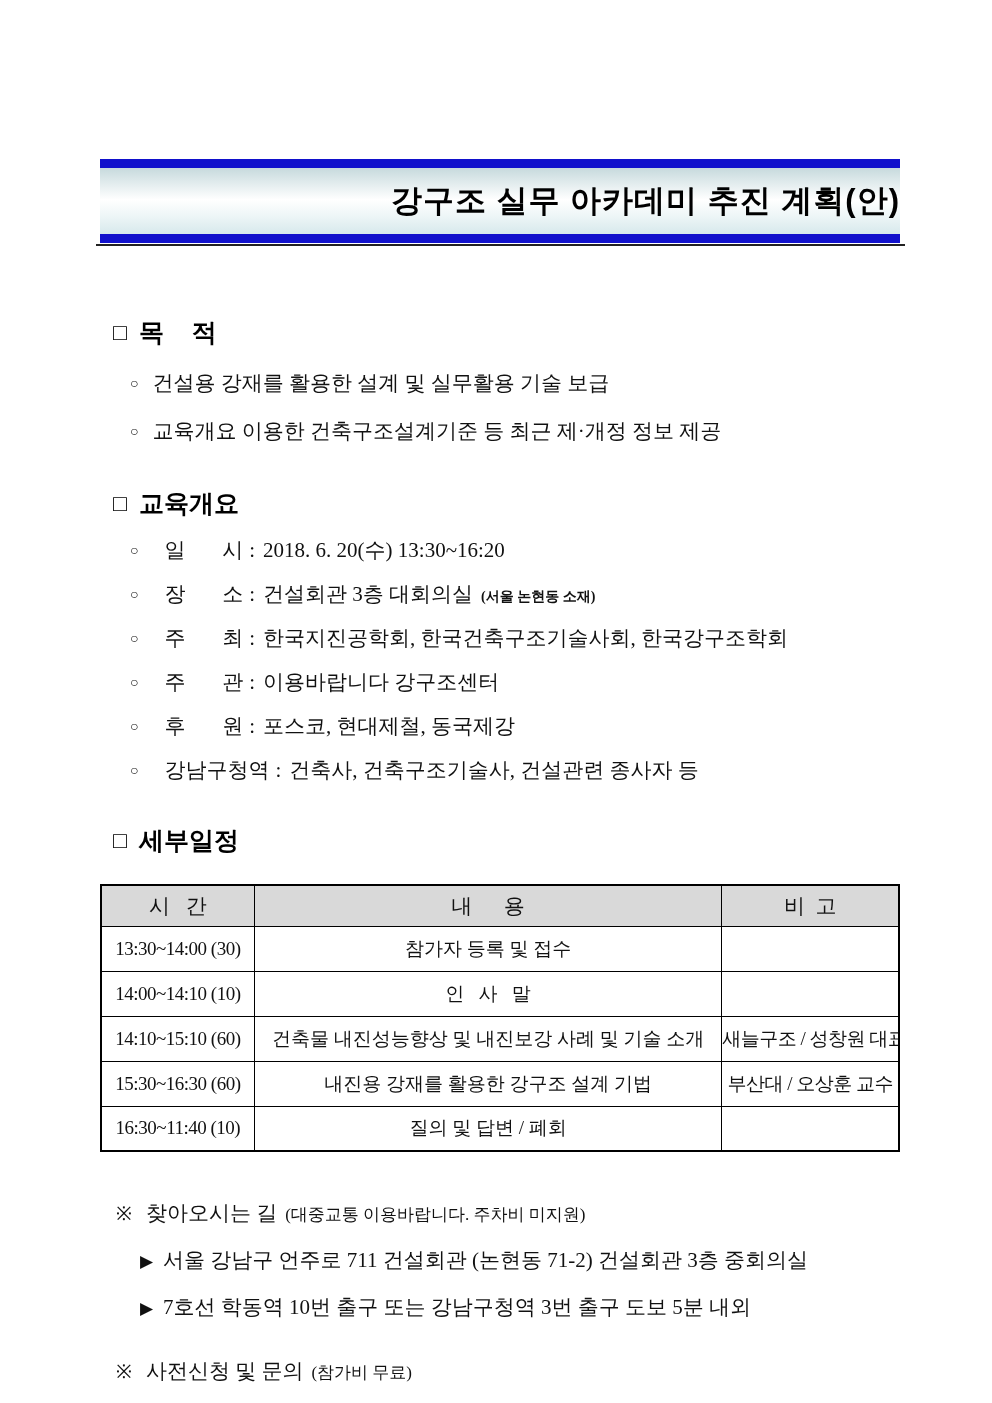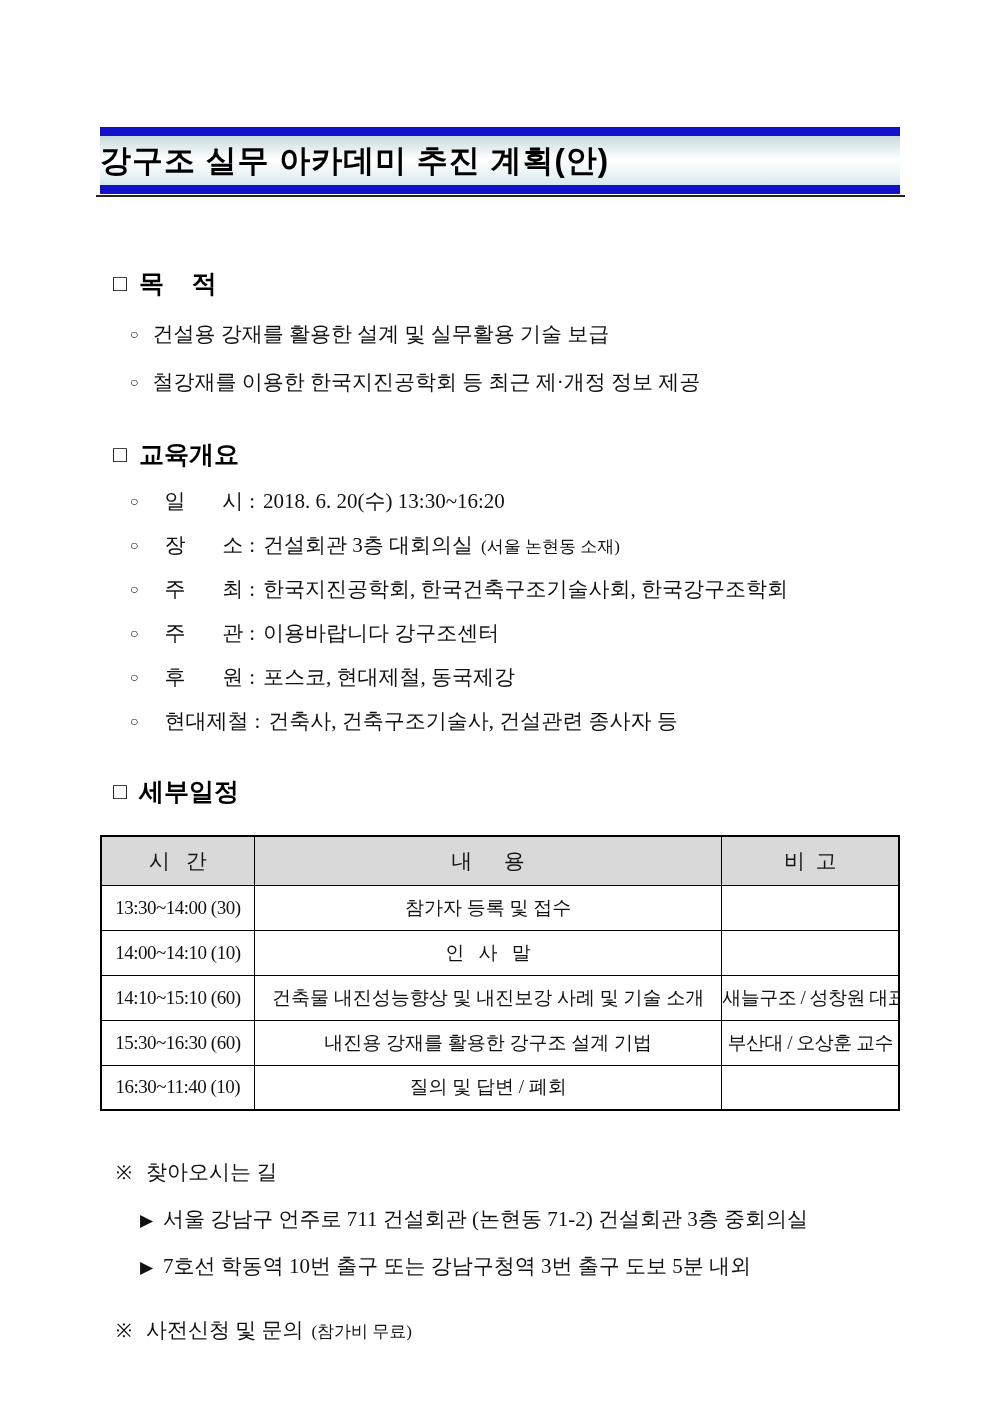--- a/index.html
+++ b/index.html
@@ -11,63 +11,63 @@
     overflow: hidden;
     position: relative;
   }
   .page { padding: 127px 92px 0 100px; }
 
   
   .banner {
     border-top: 9px solid #1111cc;
     border-bottom: 9px solid #1111cc;
     background: linear-gradient(180deg, #c7dadd 0%, #ffffff 48%, #eef6f7 72%, #d7e9ec 100%);
-    height: 67px;
-    display: flex; align-items: center; justify-content: flex-start;
+    height: 84px;
+    display: flex; align-items: center; justify-content: flex-end; margin-top: 32px;
   }
   .banner-title {
     font-family: "Liberation Sans", "DejaVu Sans", sans-serif;
     font-weight: bold; font-size: 31px; letter-spacing: 1px; color: #000;
     white-space: pre;
   }
   .banner-underline { height: 2px; background: #222; margin: 1px -5px 0 -4px; }
 
   
   .sec-heading {
     font-family: "Liberation Sans", "DejaVu Sans", sans-serif;
     font-weight: bold; font-size: 25px; color: #000;
     margin-left: 13px; display: flex; align-items: center; white-space: pre;
   }
   .sec-heading .marker { font-weight: normal; font-size: 23px; margin-right: 12px; }
 
   
   .line { font-size: 21px; white-space: pre; display: flex; align-items: baseline; }
   .bullet { font-size: 14px; margin: 0 14px 0 30px; position: relative; top: -2px; }
-  .small-note { font-size: 17px; }
+  .small-note { font-size: 14px; font-weight: bold; }
 
   .purpose-item { margin-top: 20px; }
   .overview-item { margin-top: 16px; }
   .overview-item .label { white-space: pre; margin-left: 12px; }
   .overview-item .colon { padding: 0 8px 0 6px; }
 
   
   table.schedule {
     width: 100%; margin-top: 27px;
     border-collapse: collapse;
     border: 2.5px solid #000;
     table-layout: fixed;
   }
   table.schedule th, table.schedule td {
     border: 1.2px solid #000;
     text-align: center; vertical-align: middle;
     white-space: pre; overflow: hidden;
   }
   table.schedule th {
     background: #d9d9d9; font-weight: normal;
-    font-size: 21px; height: 49px;
+    font-size: 21px; height: 41px;
   }
   table.schedule td { height: 45px; font-size: 19px; }
   td.time-cell { font-size: 16.5px; letter-spacing: -0.5px; }
   td.remark-cell { font-size: 16px; letter-spacing: -0.5px; }
   col.c-time { width: 19.2%; } col.c-content { width: 58.6%; } col.c-remark { width: 22.2%; }
 
   
   .note-heading { font-size: 21px; display: flex; align-items: baseline; margin-left: 16px; white-space: pre; }
   .note-heading .marker { margin-right: 14px; font-size: 19px; }
   .note-heading .paren { font-size: 17px; margin-left: 8px; }
@@ -93,21 +93,21 @@
 
   <div class="sec-heading gap-purpose">
     <span class="marker">□</span><span>목    적</span>
   </div>
   <div class="line purpose-item">
     <span class="bullet">○</span>
     <span>건설용 강재를 활용한 설계 및 실무활용 기술 보급</span>
   </div>
   <div class="line purpose-item">
     <span class="bullet">○</span>
-    <span>철강재를 이용한 한국지진공학회 등 최근 제·개정 정보 제공</span>
+    <span>교육개요 이용한 건축구조설계기준 등 최근 제·개정 정보 제공</span>
   </div>
 
   <div class="sec-heading gap-overview">
     <span class="marker">□</span><span>교육개요</span>
   </div>
 
   <div class="line overview-item">
     <span class="bullet">○</span>
     <span class="label">일       시</span>
     <span class="colon">:</span>
@@ -133,21 +133,21 @@
     <span>이용바랍니다 강구조센터</span>
   </div>
   <div class="line overview-item">
     <span class="bullet">○</span>
     <span class="label">후       원</span>
     <span class="colon">:</span>
     <span>포스코, 현대제철, 동국제강</span>
   </div>
   <div class="line overview-item">
     <span class="bullet">○</span>
-    <span class="label">현대제철</span>
+    <span class="label">강남구청역</span>
     <span class="colon">:</span>
     <span>건축사, 건축구조기술사, 건설관련 종사자 등</span>
   </div>
 
   <div class="sec-heading gap-schedule">
     <span class="marker">□</span><span>세부일정</span>
   </div>
 
   <table class="schedule">
     <colgroup>
@@ -187,20 +187,21 @@
         <td class="time-cell">16:30~11:40 (10)</td>
         <td>질의 및 답변 / 폐회</td>
         <td class="remark-cell"></td>
       </tr>
     </tbody>
   </table>
 
   <div class="note-heading mt-directions">
     <span class="marker">※</span>
     <span>찾아오시는 길</span>
+    <span class="paren">(대중교통 이용바랍니다. 주차비 미지원)</span>
   </div>
   <div class="tri-line row-gap">
     <span class="tri">▶</span>
     <span>서울 강남구 언주로 711 건설회관 (논현동 71-2) 건설회관 3층 중회의실</span>
   </div>
   <div class="tri-line row-gap">
     <span class="tri">▶</span>
     <span>7호선 학동역 10번 출구 또는 강남구청역 3번 출구 도보 5분 내외</span>
   </div>
 

